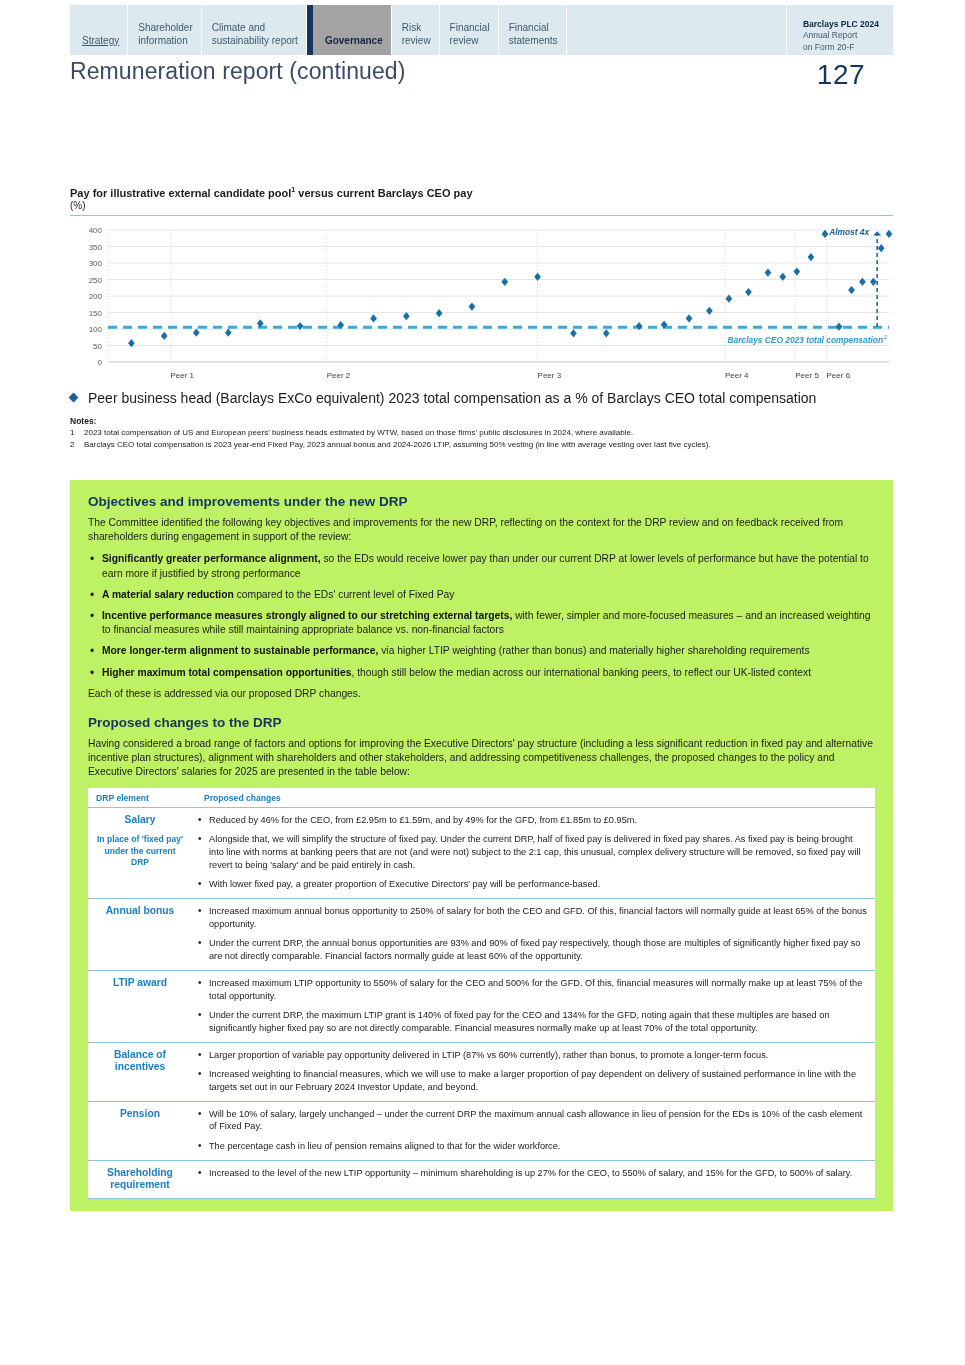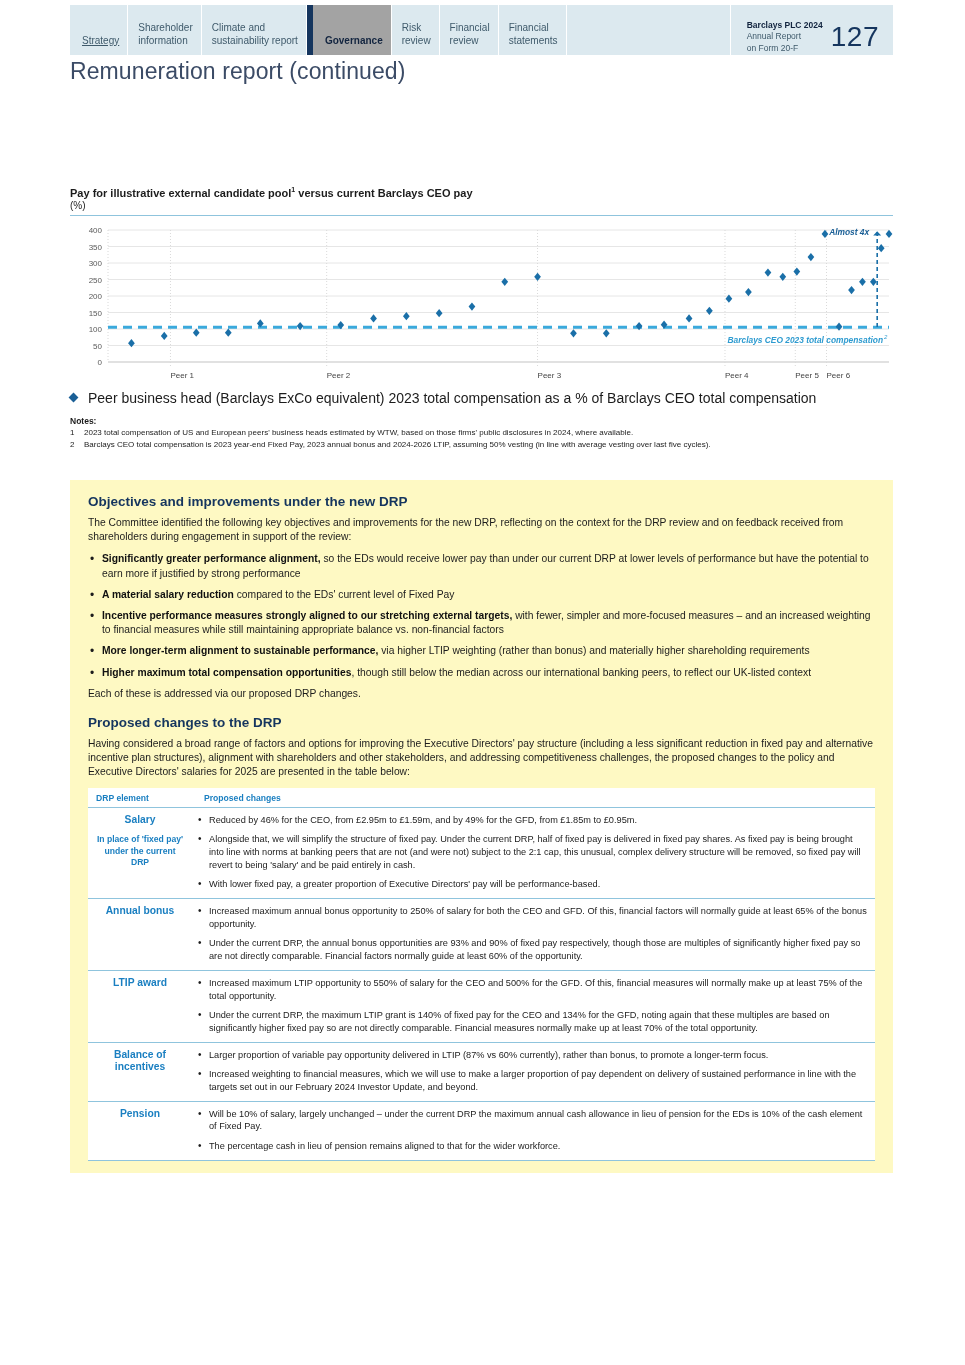--- a/index.html
+++ b/index.html
@@ -31,20 +31,21 @@
   .nav-tab.active{
     background:#a3a3a3;
     color:#12243f; font-weight:bold;
     border-left:6px solid #15355e;
     padding-left:12px;
   }
   .nav-spacer{ flex:1; border-right:1px solid #ffffff; }
   .header-right{
     display:flex; align-items:center; gap:8px;
     padding:14px 14px 0 16px;
+    flex-direction:column;
   }
   .hr-lines{ font-size:8.5px; line-height:1.35; color:#3f5a6b; }
   .hr-lines .b{ font-weight:bold; color:#12243f; }
   .page-num{
     font-size:28px; color:#15355e; font-weight:300;
     letter-spacing:0.5px; line-height:1;
   }
 
   
   .page-title{
@@ -79,21 +80,21 @@
   .notes-head{ font-size:8.5px; font-weight:bold; color:#1c1c1c; }
   .note-line{
     font-size:8px; color:#1c1c1c; margin-top:2.5px;
     display:flex; gap:7px;
   }
   .note-num{ width:7px; flex:none; }
 
   
   .panel{
     position:absolute; left:70px; top:480px; width:823px;
-    background:#fef9c3;
+    background:#bef264;
     padding:14px 18px 12px 18px;
   }
   .panel h2{
     margin:0 0 7px 0;
     font-size:13.5px; font-weight:bold; color:#15355e;
   }
   .panel h2.second{ margin-top:14px; }
   .panel p{
     margin:0 0 8px 0;
     font-size:10.3px; line-height:1.38; color:#1c1c1c;
@@ -354,15 +355,25 @@
           <td class="elem">
             <div class="elem-title">Pension</div>
           </td>
           <td class="changes">
             <ul class="tb">
               <li>Will be 10% of salary, largely unchanged – under the current DRP the maximum annual cash allowance in lieu of pension for the EDs is 10% of the cash element of Fixed Pay.</li>
               <li>The percentage cash in lieu of pension remains aligned to that for the wider workforce.</li>
             </ul>
           </td>
         </tr>
+        <tr>
+          <td class="elem">
+            <div class="elem-title">Shareholding requirement</div>
+          </td>
+          <td class="changes">
+            <ul class="tb">
+              <li>Increased to the level of the new LTIP opportunity – minimum shareholding is up 27% for the CEO, to 550% of salary, and 15% for the GFD, to 500% of salary.</li>
+            </ul>
+          </td>
+        </tr>
       </tbody>
   </table>
 </div>
 
 </body></html>

